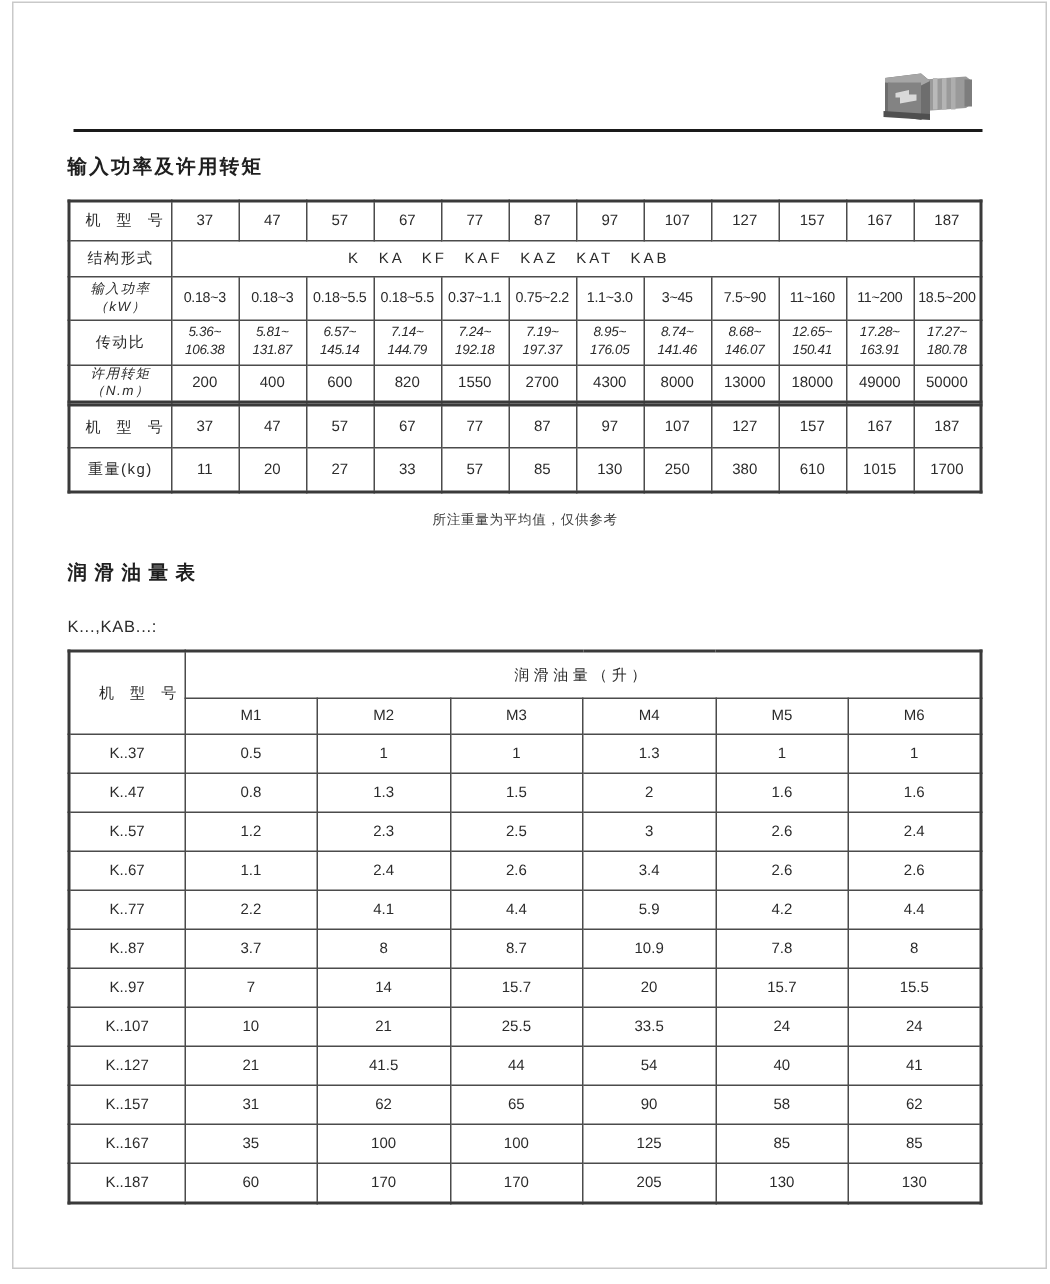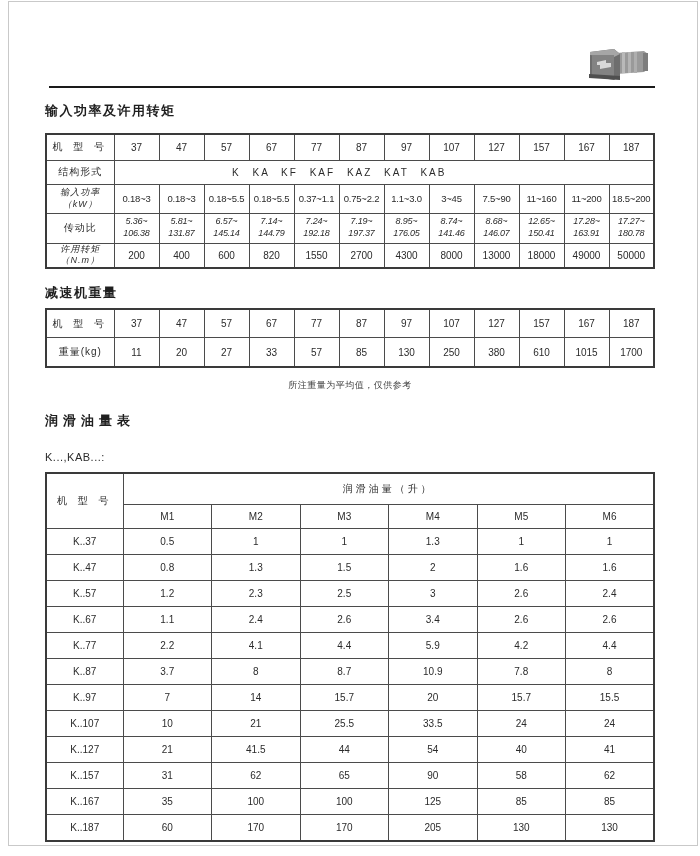--- a/index.html
+++ b/index.html
@@ -13,21 +13,21 @@
   .sec-title{font-size:13px;font-weight:bold;color:#1f1f1f;letter-spacing:1.5px;margin:0;}
   #title1{margin:6px 0 13px 0;}
   #title2{margin:15px 0 6px 0;}
   #title3{margin:20px 0 0 0;letter-spacing:5px;}
   .note{font-size:9px;color:#3a3a3a;margin-top:11px;letter-spacing:0.5px;text-align:center;}
   .subtitle{font-size:11px;color:#2b2b2b;margin:21px 0 9px 0;letter-spacing:0.5px;}
   table{border-collapse:collapse;table-layout:fixed;width:610px;border:2px solid #3a3a3a;}
   th,td{border:1px solid #4b4b4b;text-align:center;vertical-align:middle;
         font-weight:normal;font-size:10px;color:#2b2b2b;padding:0 1px;overflow:hidden;}
   .cn{letter-spacing:1px;}
-  .sp3{letter-spacing:4px;}
+  .sp3{letter-spacing:4px;text-align:right;}
   .sp2{letter-spacing:3px;}
   .sm{font-size:9.5px;letter-spacing:-0.2px;}
   .two{white-space:pre-line;line-height:1.3;font-size:9px;font-style:italic;}
   .struct{text-align:center;padding-right:90px;word-spacing:7px;letter-spacing:2px;}
   tr.rh26{height:26px;} tr.rh24{height:24px;} tr.rh29{height:29px;}
   tr.rh30{height:30px;} tr.rh28{height:16px;} tr.rh32{height:32px;}
 </style>
 </head>
 <body>
 
@@ -144,21 +144,20 @@
             <td>4300</td>
             <td>8000</td>
             <td>13000</td>
             <td>18000</td>
             <td>49000</td>
             <td>50000</td>
           </tr>
         </tbody>
     </table>
 
-    <h2 class="sec-title" id="title2">减速机重量</h2>
 
     <table id="t2">
         <colgroup>
           <col style="width: 68px;">
           <col>
           <col>
           <col>
           <col>
           <col>
           <col>

